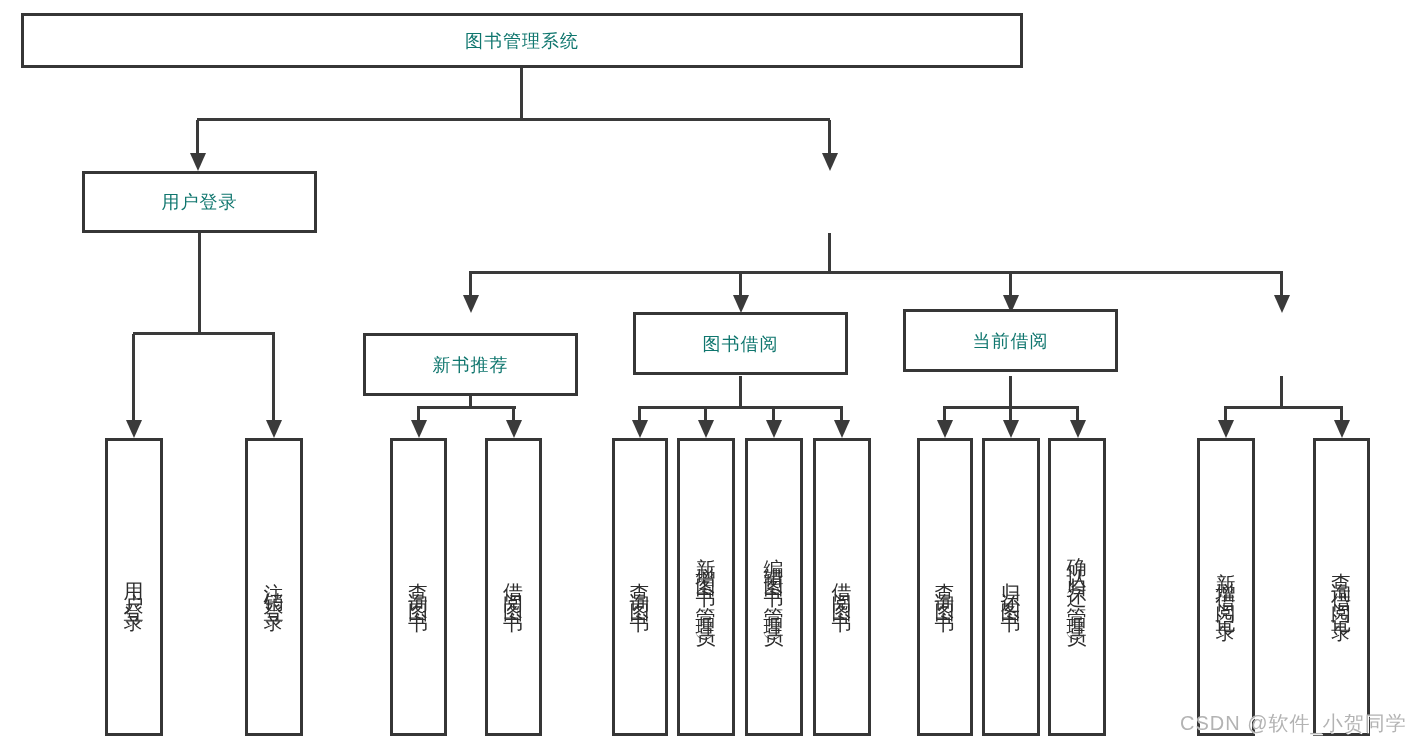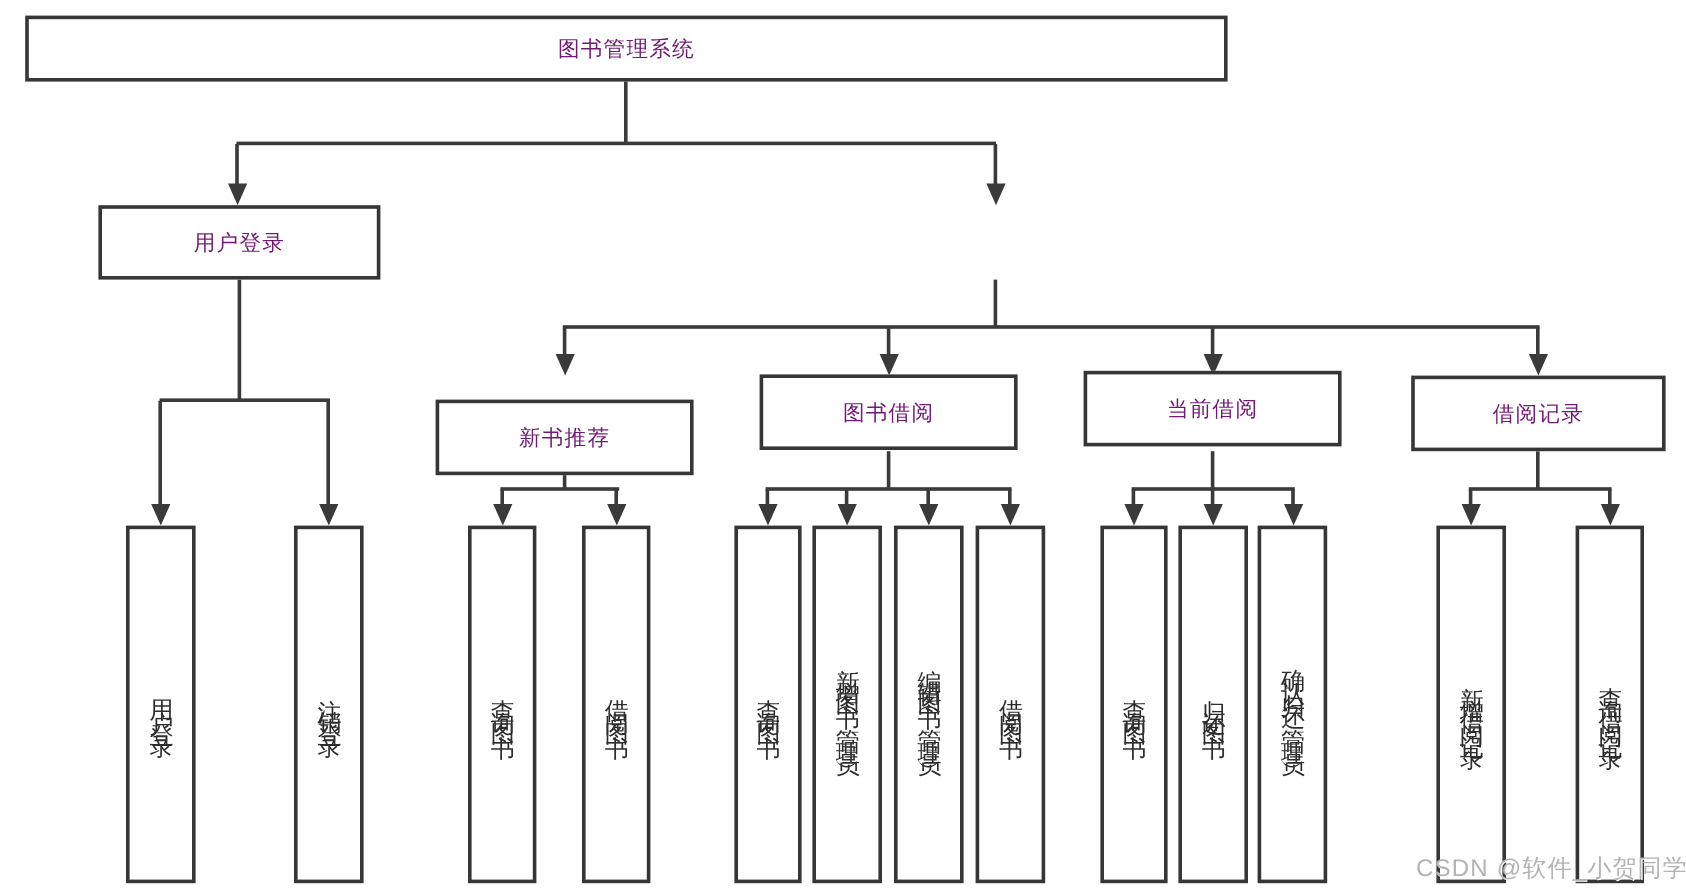--- a/index.html
+++ b/index.html
@@ -14,21 +14,21 @@
     overflow: hidden;
   }
   
   .box {
     position: absolute;
     box-sizing: border-box;
     border: 3px solid #363636;
     background: #ffffff;
     display: flex; align-items: center; justify-content: center;
     font-size: 18px;
-    color: #701a75;
+    color: #0f766e;
     letter-spacing: 1px;
   }
   
   .vbox {
     position: absolute;
     box-sizing: border-box;
     border: 3px solid #363636;
     background: #ffffff;
     top: 438px; height: 298px;
     display: flex; align-items: center; justify-content: center;
@@ -100,23 +100,20 @@
 
   <div class="box" style="left:363px; top:313px; width:215px; height:63px;margin-top:20px;">
     <span>新书推荐</span>
   </div>
   <div class="box" style="left:633px; top:312px; width:215px; height:63px;">
     <span>图书借阅</span>
   </div>
   <div class="box" style="left:903px; top:309px; width:215px; height:63px;">
     <span>当前借阅</span>
   </div>
-  <div class="box" style="left:1176px; top:313px; width:212px; height:63px;">
-    <span>借阅记录</span>
-  </div>
 
   <div class="vline" style="left:469px; top:376px; height:32px;"></div>
   <div class="hline" style="left:417px; top:406px; width:99px;"></div>
   <div class="drop" style="left:417px; top:408px; height:13px;"></div>
   <div class="drop" style="left:512px; top:408px; height:13px;"></div>
 
   <div class="vline" style="left:739px; top:376px; height:32px;"></div>
   <div class="hline" style="left:638px; top:406px; width:205px;"></div>
   <div class="drop" style="left:638px; top:408px; height:13px;"></div>
   <div class="drop" style="left:704px; top:408px; height:13px;"></div>

